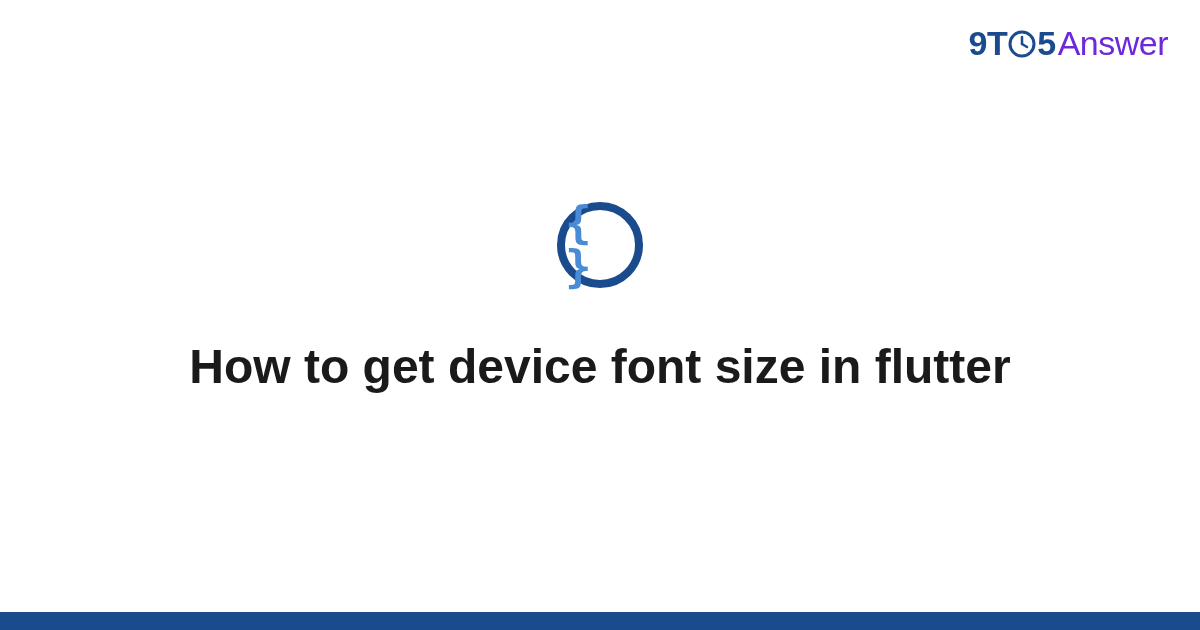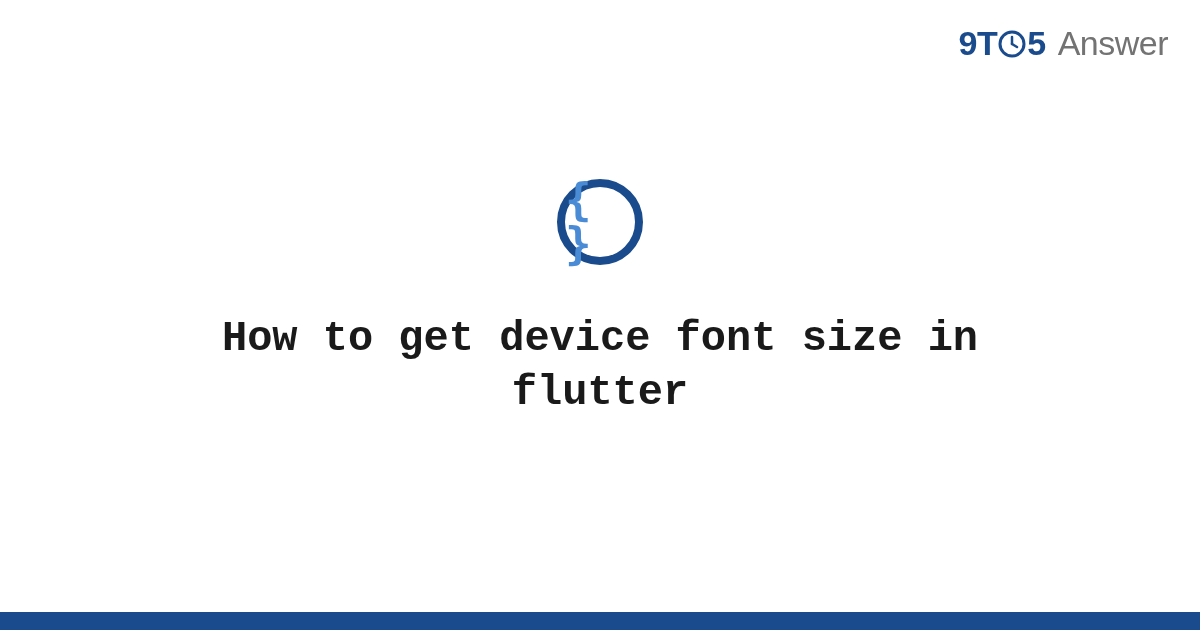--- a/index.html
+++ b/index.html
@@ -36,23 +36,23 @@
     }
     .logo .clock-o {
       display: inline-flex;
       align-items: center;
       margin: 0 1px;
     }
     .logo .five {
       font-weight: 700;
     }
     .logo .answer {
-      color: #737373;
+      color: #6d28d9;
       font-weight: 400;
-      margin-left: 12px;
+      margin-left: 2px;
     }
     .content {
       position: absolute;
       top: 0;
       left: 0;
       width: 100%;
       height: 100%;
       display: flex;
       flex-direction: column;
       align-items: center;
@@ -71,28 +71,27 @@
     }
     .code-icon .braces {
       font-size: 44px;
       font-weight: 700;
       color: #4a8bd6;
       letter-spacing: 4px;
       font-family: "Consolas", "Monaco", monospace;
       line-height: 1;
     }
     .title {
-      font-size: 42px;
+      font-size: 48px;
       font-weight: 700;
       color: #1a1a1a;
       text-align: center;
       line-height: 1.28;
       max-width: 960px;
       padding: 0 40px;
-      font-family: Liberation Mono, monospace;
     }
     .footer-bar {
       position: absolute;
       bottom: 0;
       left: 0;
       width: 100%;
       height: 18px;
       background: #1a4b8c;
     }
   </style>

